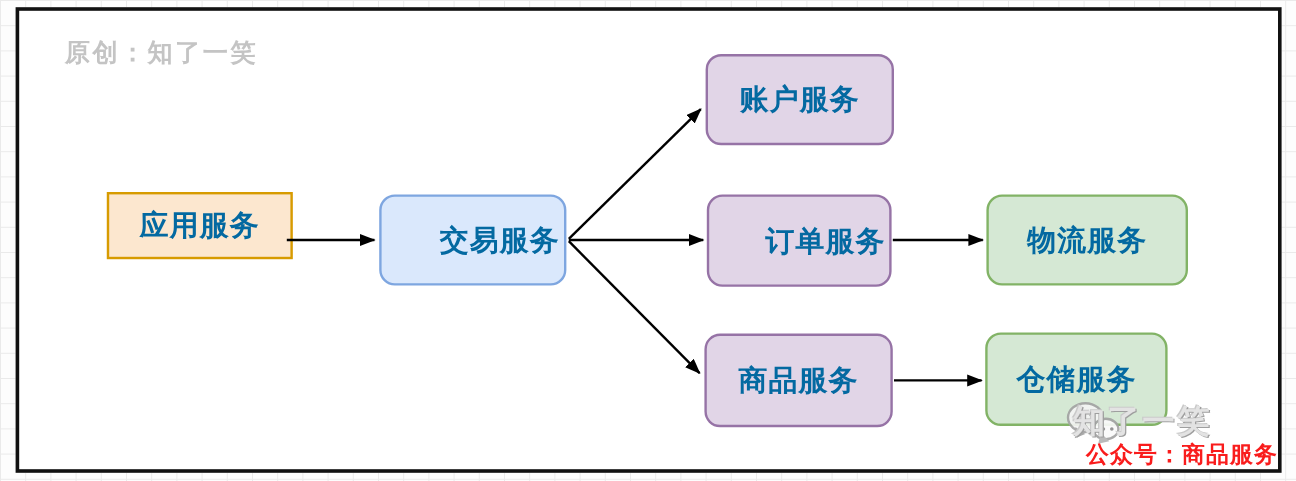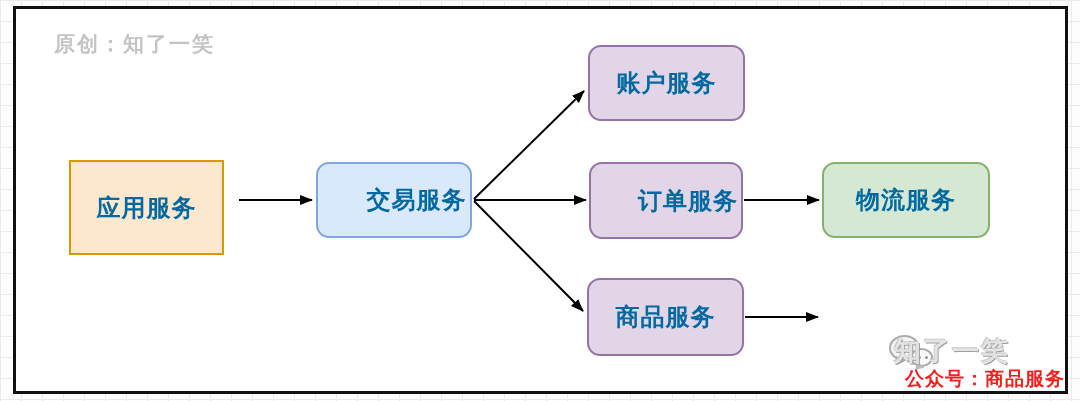--- a/index.html
+++ b/index.html
@@ -16,21 +16,21 @@
   }
   .watermark-top{
     position:absolute;left:54px;top:30px;
     font-size:21px;font-weight:700;color:#c4c4c4;letter-spacing:2px;white-space:nowrap;
   }
   .node{
     position:absolute;box-sizing:border-box;display:flex;align-items:center;justify-content:center;
     font-size:24px;font-weight:700;color:#0369a1;letter-spacing:1px;white-space:nowrap;z-index:2;
   }
   .rounded{border-radius:13px;}
-  .node-app      {left:69px;  top:160px; width:155px; height:95px; background:#fce7cf; border:2px solid #d79b00;}
+  .node-app      {left:89px;  top:160px; width:155px; height:56px; background:#fce7cf; border:2px solid #d79b00;}
   .node-trade    {left:316px; top:162px; width:156px; height:76px; background:#dae8fc; border:2px solid #7ea6e0;padding-left:45px;}
   .node-account  {left:588px; top:45px;  width:157px; height:76px; background:#e1d5e7; border:2px solid #9673a6;}
   .node-order    {left:589px; top:162px; width:154px; height:77px; background:#e1d5e7; border:2px solid #9673a6;padding-left:44px;}
   .node-product  {left:587px; top:278px; width:157px; height:78px; background:#e1d5e7; border:2px solid #9673a6;}
   .node-logistics{left:822px; top:162px; width:168px; height:76px; background:#d5e8d4; border:2px solid #82b366;}
   .node-warehouse{left:821px; top:277px; width:152px; height:78px; background:#d5e8d4; border:2px solid #82b366;}
   .edges{position:absolute;left:0;top:0;width:1080px;height:401px;z-index:3;pointer-events:none;}
   .footer{position:absolute;left:0;top:0;width:1080px;height:401px;z-index:5;pointer-events:none;}
   .brand-text{
     position:absolute;left:894px;top:333px;font-size:27px;font-weight:700;letter-spacing:2px;
@@ -78,20 +78,21 @@
     <line x1="744" y1="200" x2="819" y2="200" stroke="#000" stroke-width="2" marker-end="url(#ah)"></line>
     <line x1="745" y1="317" x2="818" y2="317" stroke="#000" stroke-width="2" marker-end="url(#ah)"></line>
   </svg>
 
   <div class="node node-app">应用服务</div>
   <div class="node node-trade rounded">交易服务</div>
   <div class="node node-account rounded">账户服务</div>
   <div class="node node-order rounded">订单服务</div>
   <div class="node node-product rounded">商品服务</div>
   <div class="node node-logistics rounded">物流服务</div>
+  <div class="node node-warehouse rounded">仓储服务</div>
 
   <div class="footer">
     <div class="wechat">
       <div class="bubble bubble-big">
         <span class="eye eye1"></span>
           <span class="eye eye2"></span>
       </div>
       <div class="bubble bubble-small">
         <span class="eye eye1"></span>
           <span class="eye eye2"></span>

